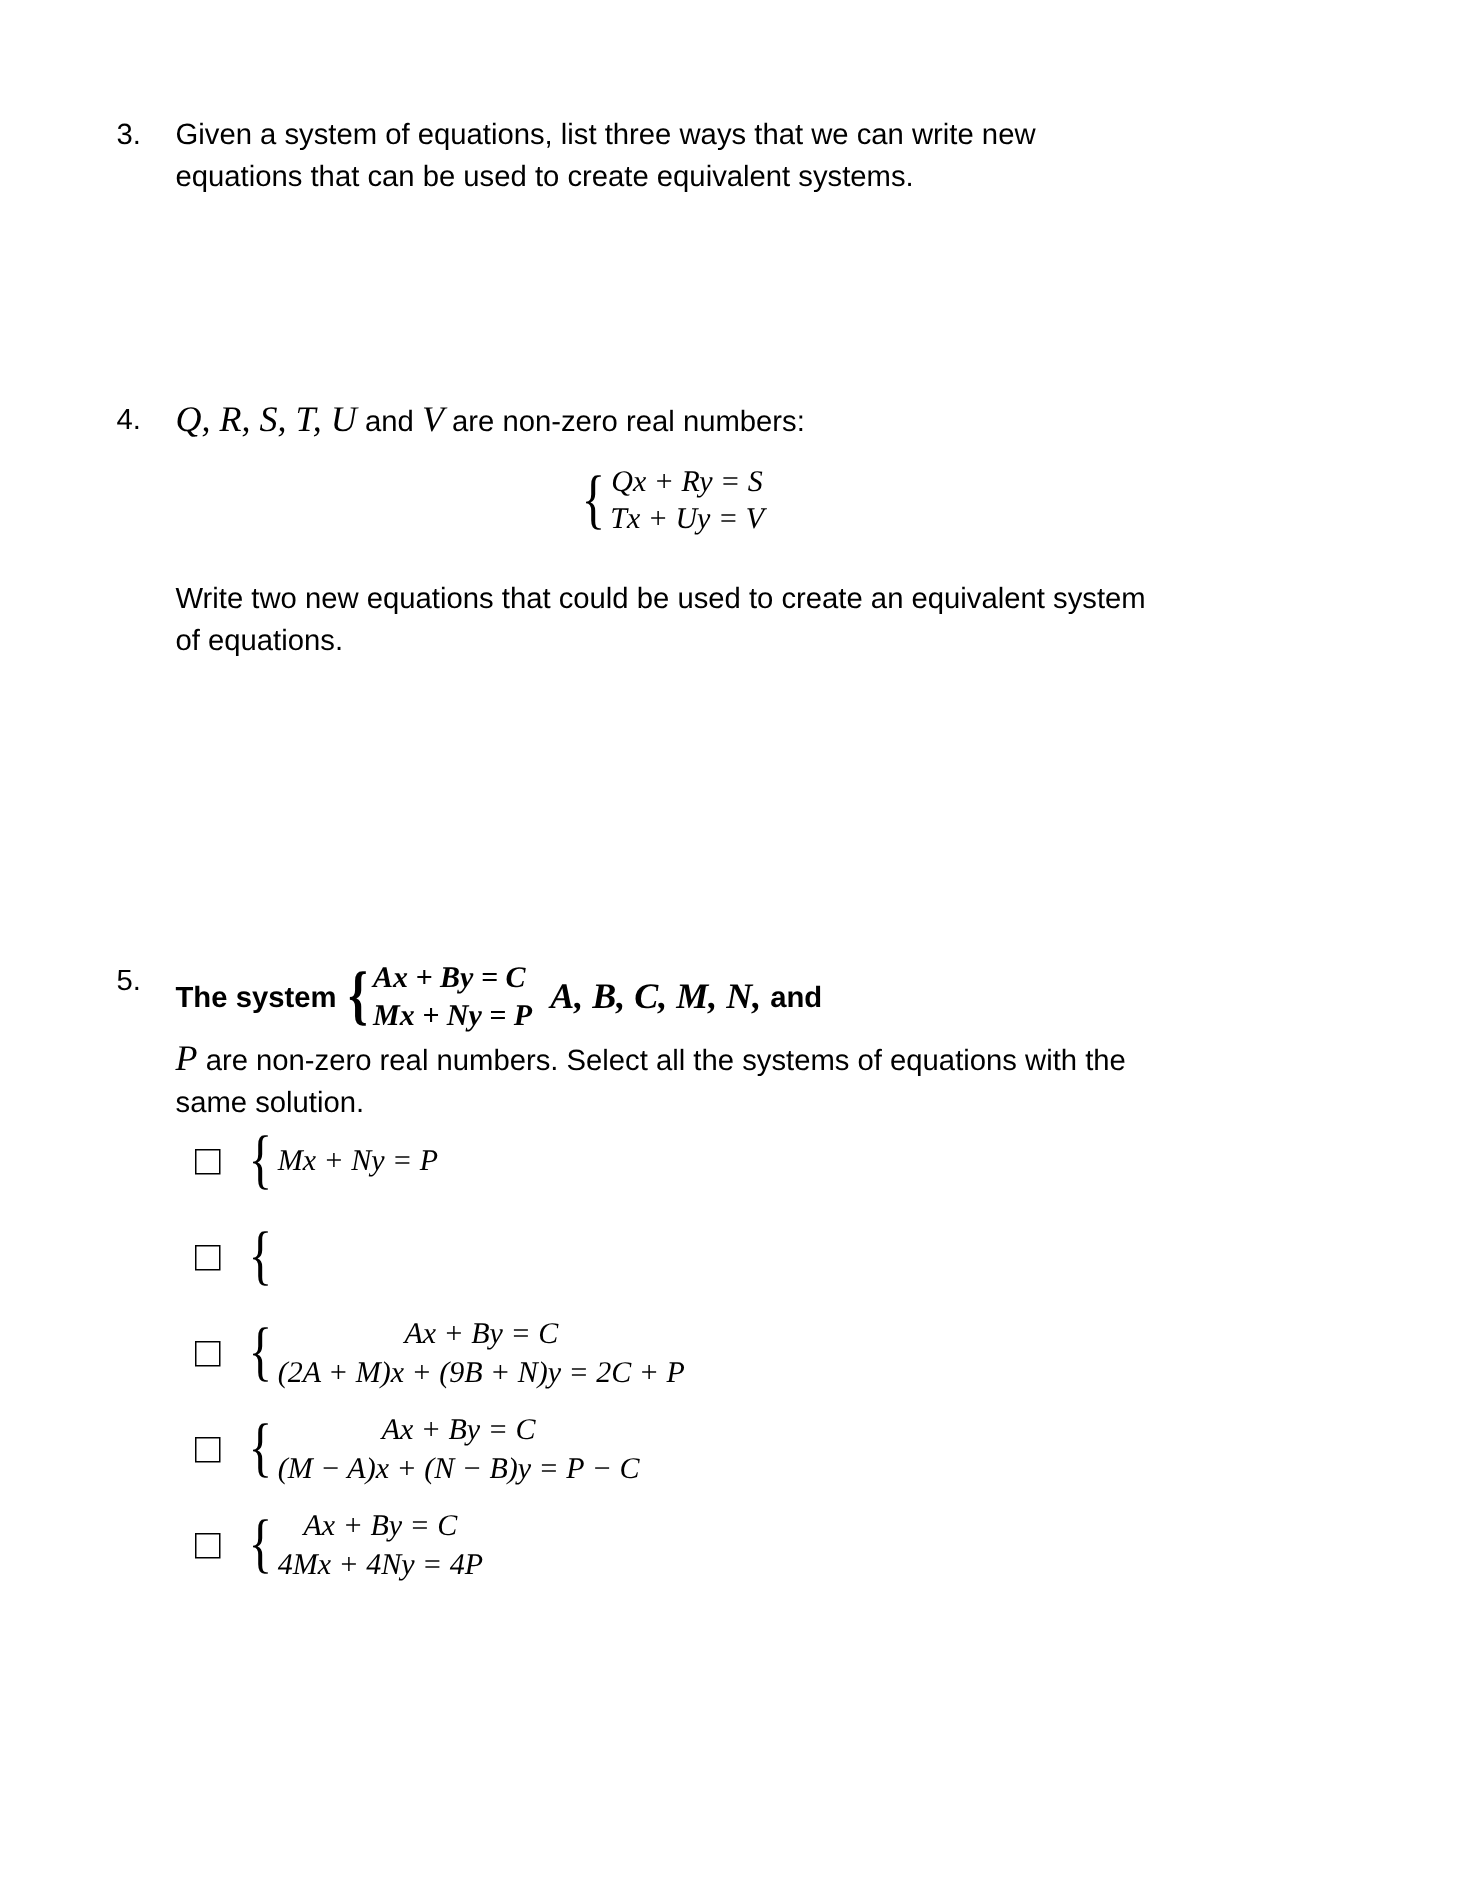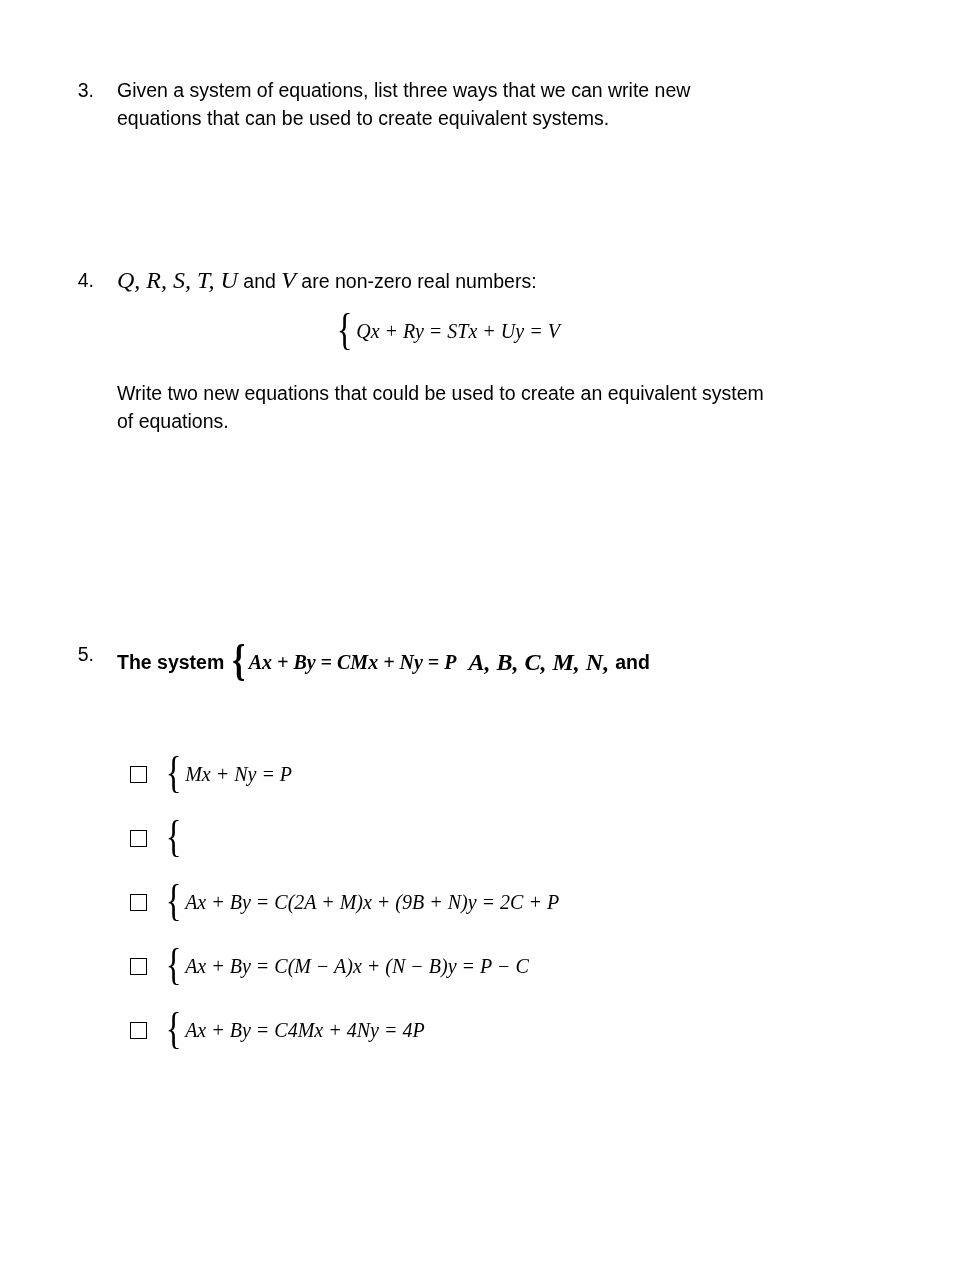--- a/index.html
+++ b/index.html
@@ -67,21 +67,21 @@
     line-height: 1;
     font-style: normal;
     display: inline-block;
     transform: scaleX(0.75);
     margin-right: 1px;
     position: relative;
     top: -1px;
   }
   .sys-lines {
     display: inline-flex;
-    flex-direction: row;
+    flex-direction: column;
     justify-content: center;
     font-family: "Liberation Serif", serif;
     font-style: italic;
     font-size: 20px;
     line-height: 25px;
   }
   .sys-lines .line { white-space: pre; }
 
   .centered-system {
     text-align: center;
@@ -173,20 +173,23 @@
         <span class="system" style="margin:0 6px;">
           <span class="brace">{</span>
           <span class="sys-lines">
             <span class="line">Ax + By = C</span>
             <span class="line">Mx + Ny = P</span>
           </span>
         </span>
         <span class="seg math" style="margin-left:6px;">A, B, C, M, N,</span>
         <span class="seg" style="margin-left:6px;">and</span>
       </div>
+      <div class="q5-rest">
+        <span class="math">P</span><span> are non-zero real numbers. Select all the systems of equations with the same solution.</span>
+      </div>
     </div>
   </div>
 
   <div class="options">
 
     <div class="option">
       <div class="checkbox"></div>
       <span class="system">
         <span class="brace">{</span>
         <span class="sys-lines r-align">

